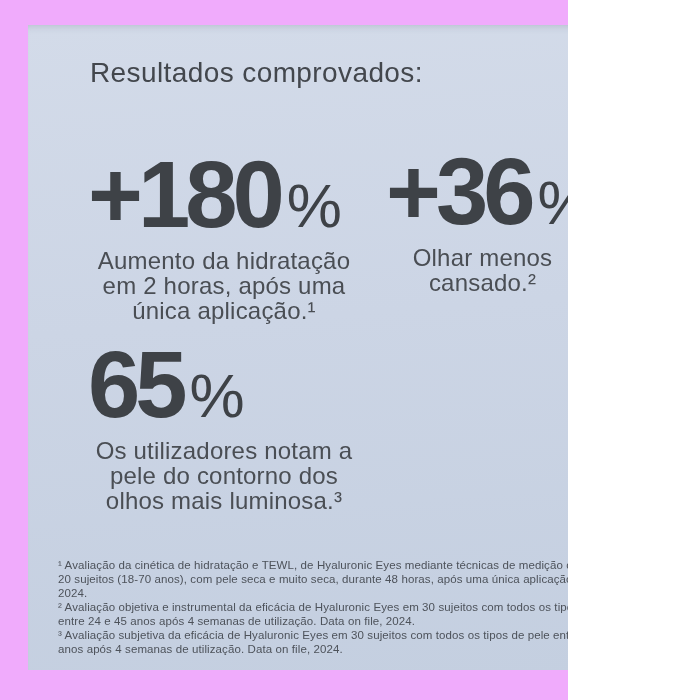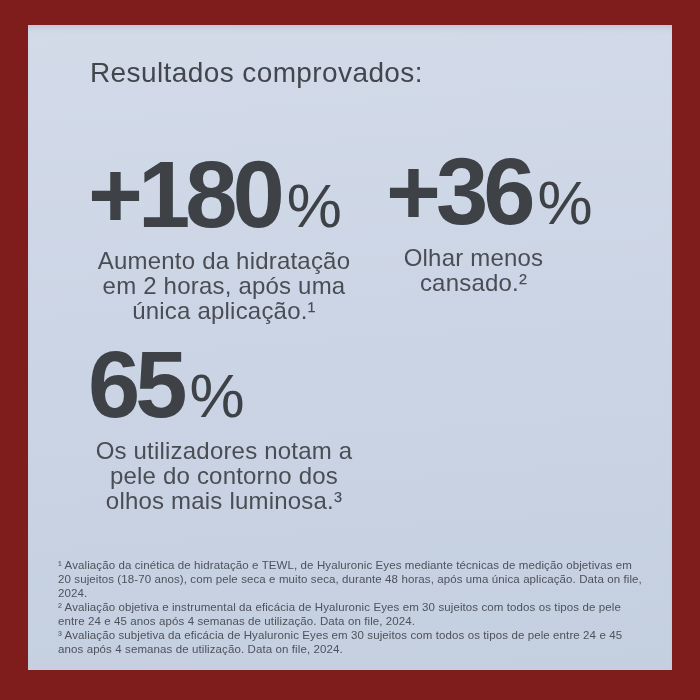--- a/index.html
+++ b/index.html
@@ -3,23 +3,23 @@
 <meta charset="utf-8">
 <style>
   html, body {
     margin: 0;
     padding: 0;
     background: #ffffff;
     font-family: "Liberation Sans", "DejaVu Sans", sans-serif;
   }
   .canvas {
     position: relative;
-    width: 700px;
+    width: 568px;
     height: 700px;
-    background: #7f1d1d;
+    background: #f0abfc;
     overflow: hidden;
   }
   .card {
     position: absolute;
     left: 28px;
     top: 25px;
     width: 644px;
     height: 645px;
     background: linear-gradient(176deg, #d3dbe9 0%, #ccd5e5 45%, #c4cfe0 100%);
     box-shadow: inset 0 7px 9px -7px rgba(60, 70, 90, 0.25);
@@ -59,21 +59,21 @@
   .desc {
     margin: 0;
     padding-top: 2px;
     font-size: 24px;
     line-height: 25px;
     letter-spacing: 0.2px;
     color: #4a4e54;
     max-width: 272px;
     text-align: center;
   }
-  .stat-2 .desc { max-width: 175px; }
+  .stat-2 .desc { max-width: 175px; margin-left: 9px; }
   .footnotes {
     position: absolute;
     left: 30px;
     top: 533px;
     width: 588px;
   }
   .footnotes p {
     margin: 0;
     font-size: 11.5px;
     line-height: 14px;

